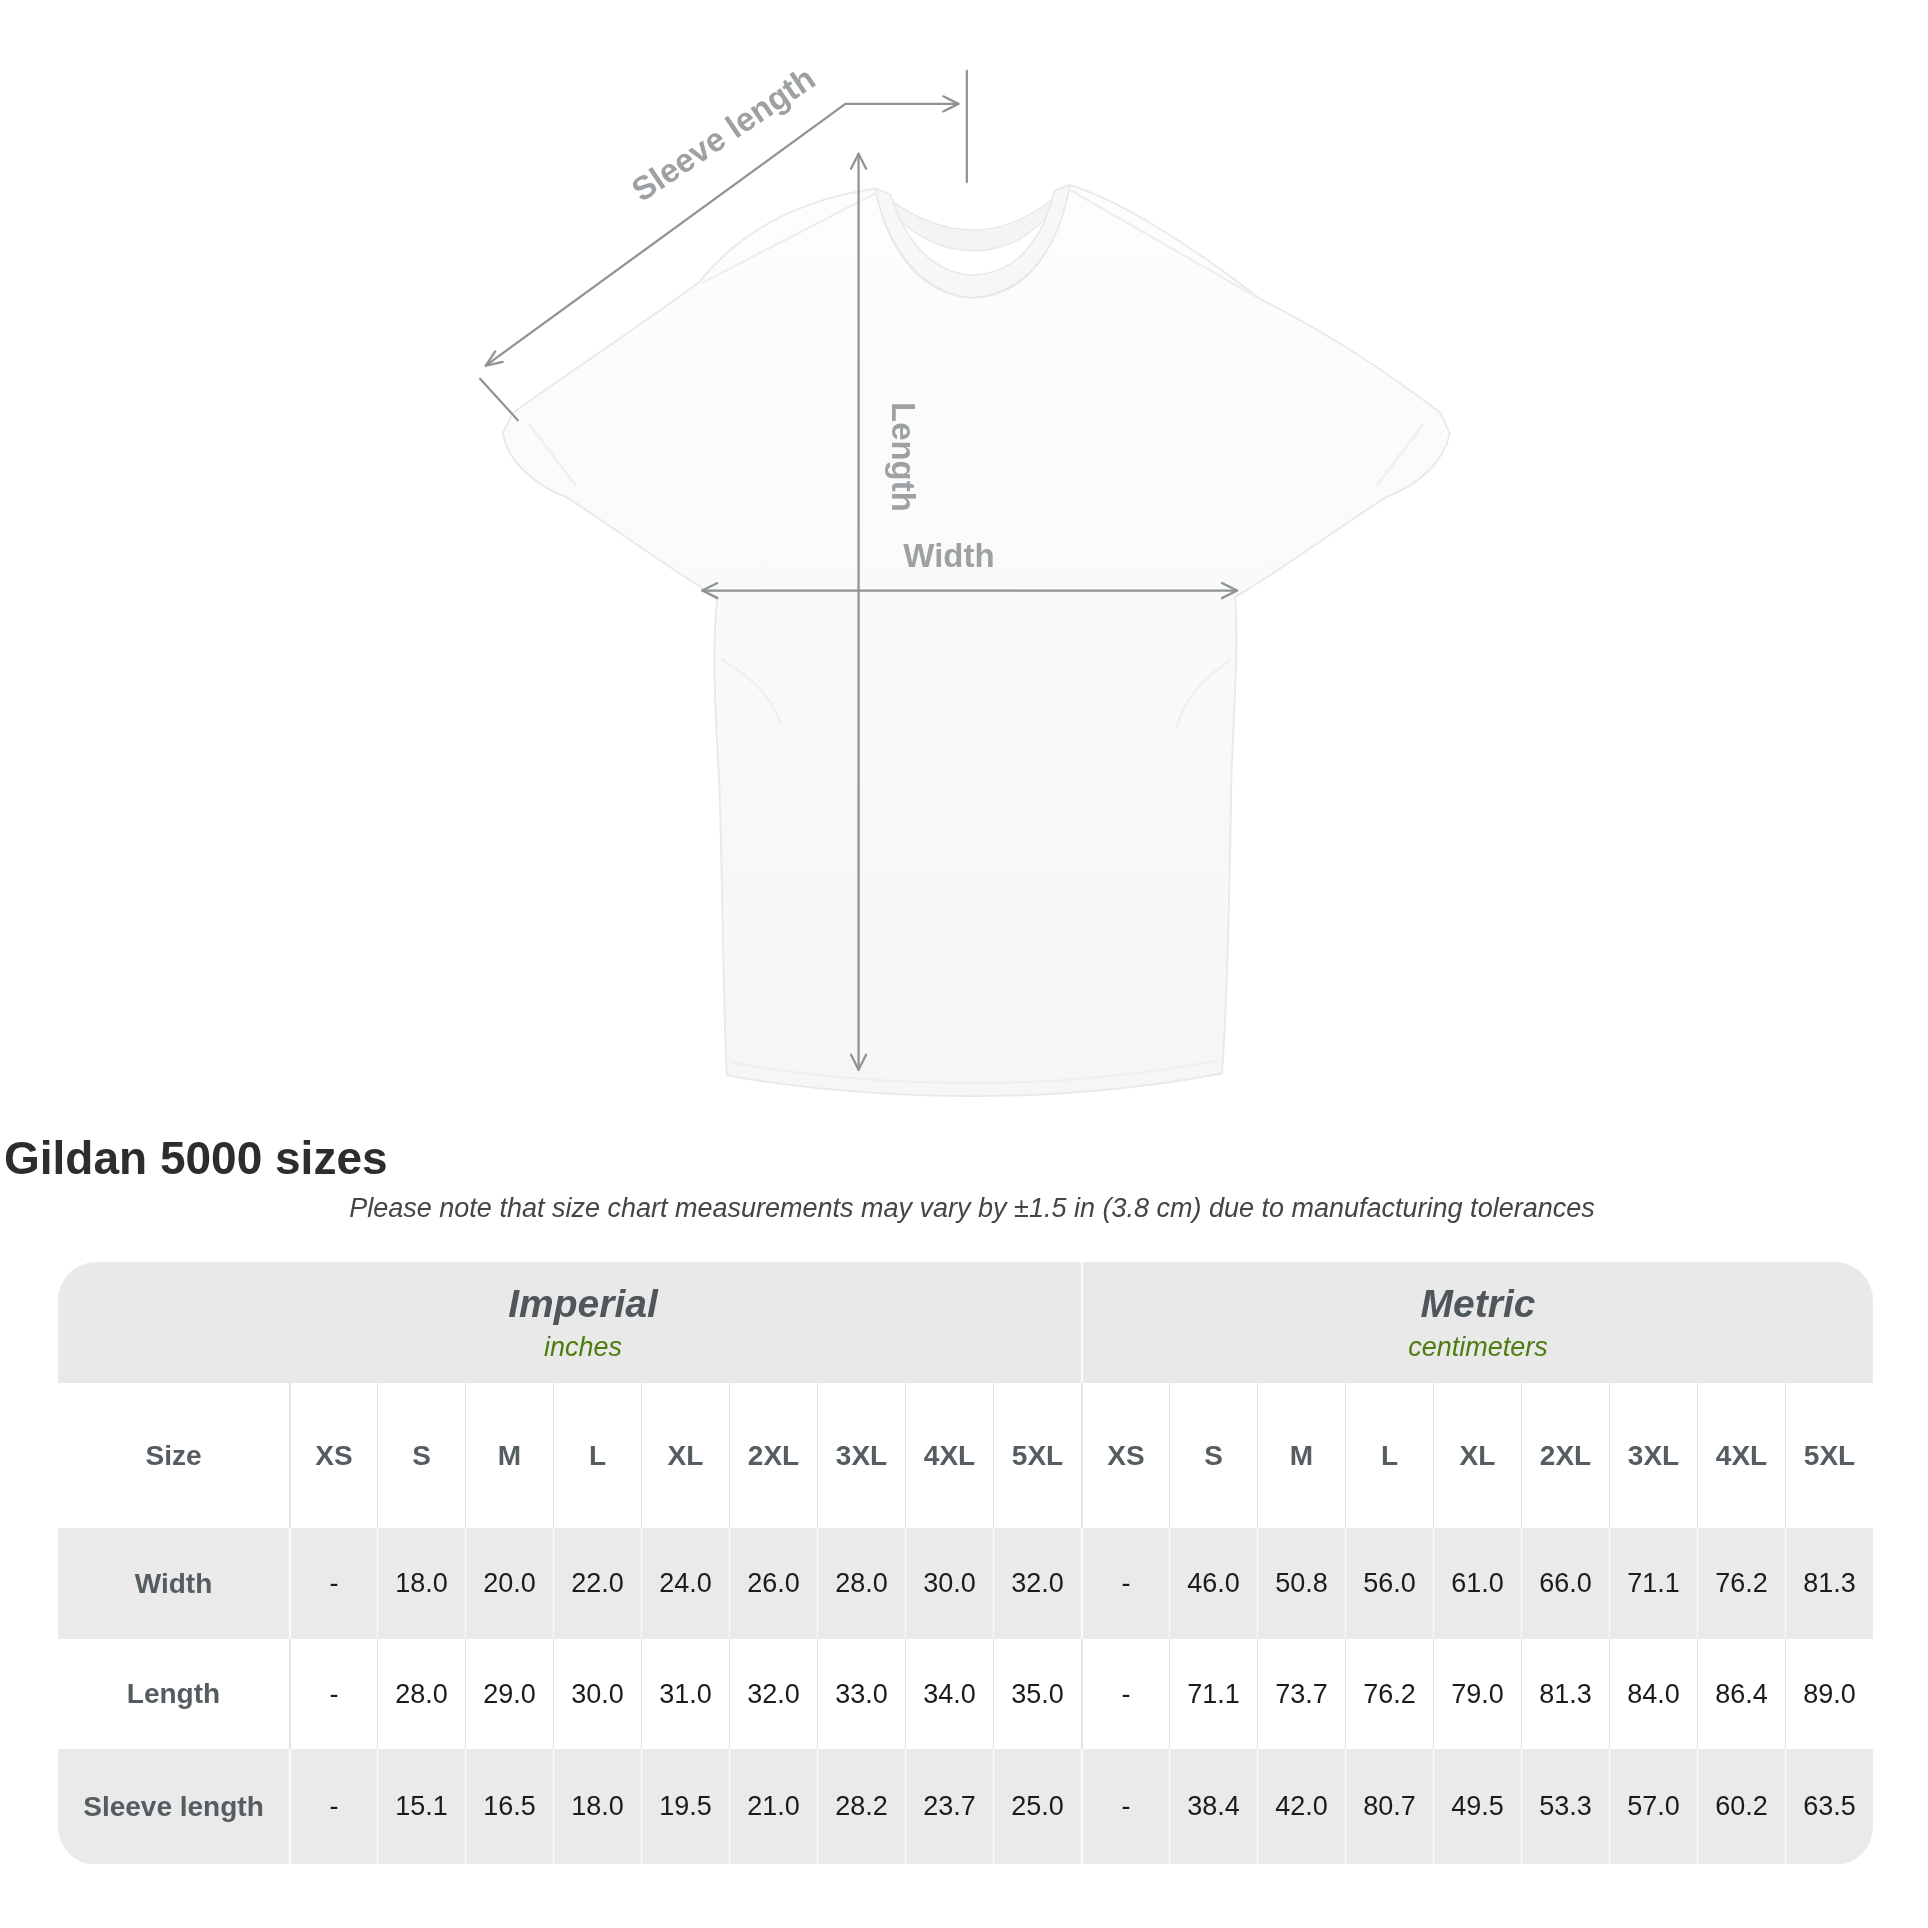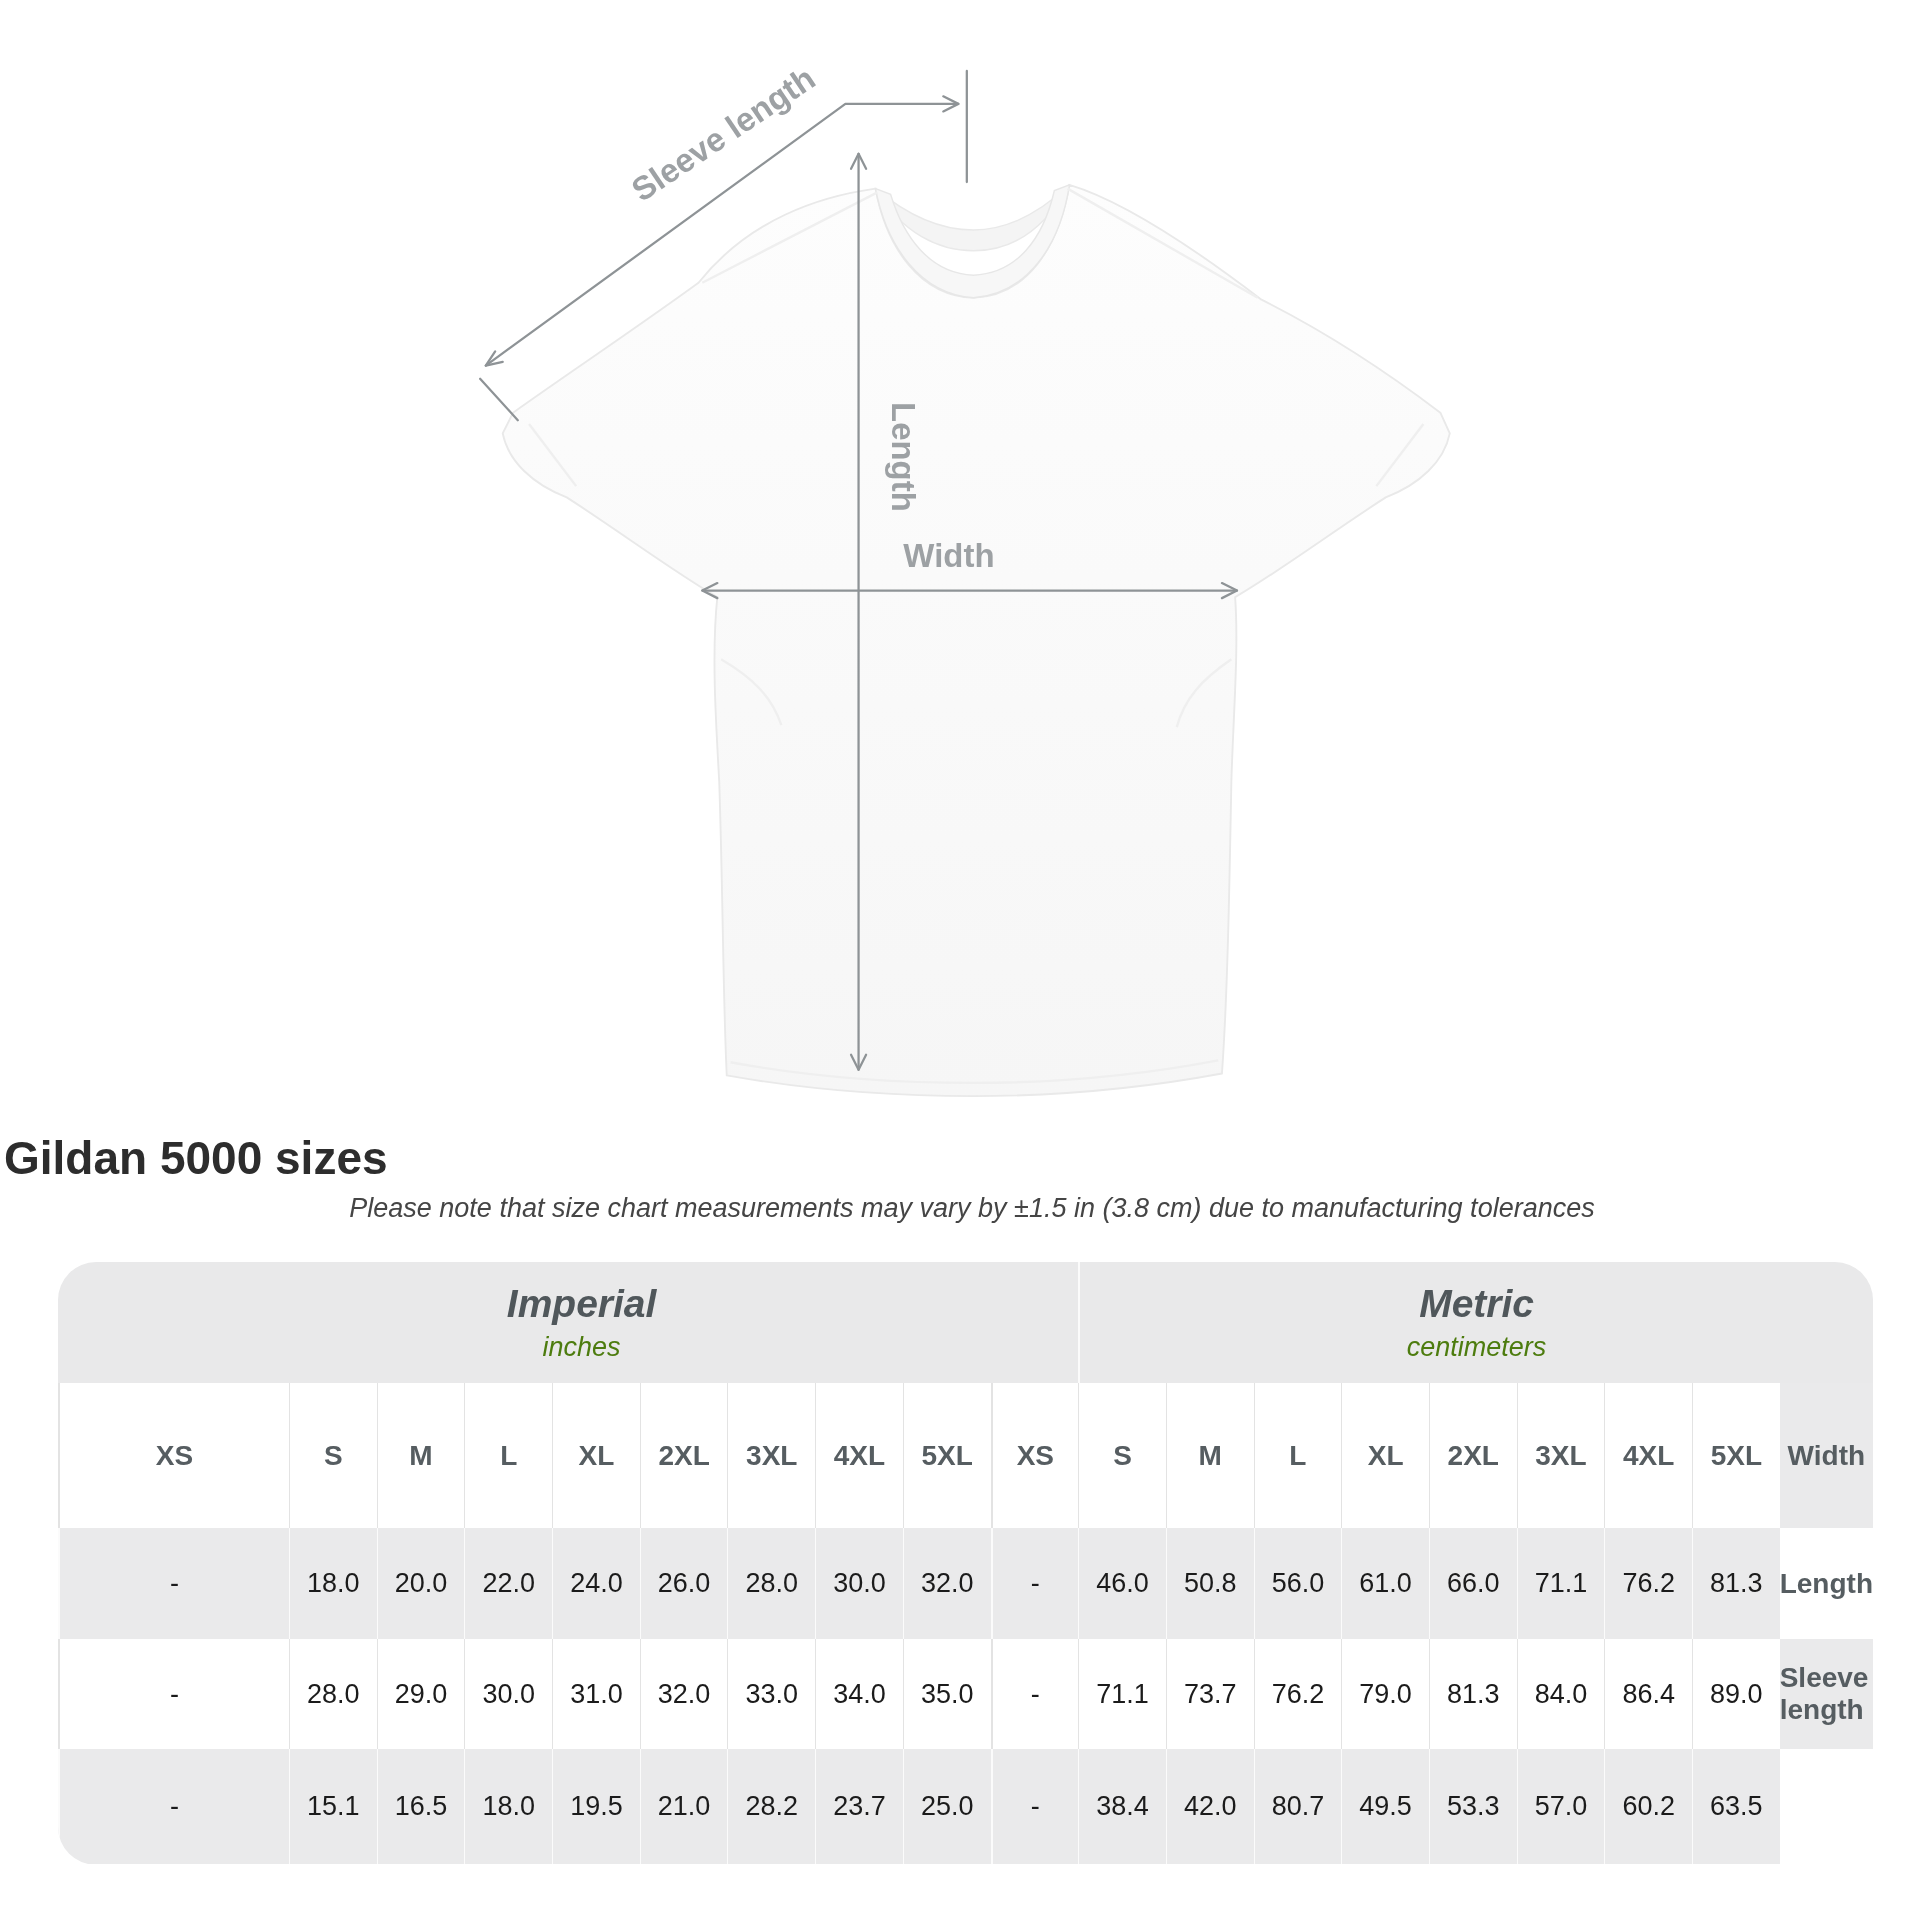--- a/index.html
+++ b/index.html
@@ -120,20 +120,21 @@
 
     <div class="grp imp">
       <div class="gname">Imperial</div>
       <div class="gunit">inches</div>
     </div>
     <div class="grp met">
       <div class="gname">Metric</div>
       <div class="gunit">centimeters</div>
     </div>
 
+    <div class="c w hd">Size</div>
     <div class="c w b3 hd">XS</div>
     <div class="c w b hd">S</div>
     <div class="c w b hd">M</div>
     <div class="c w b hd">L</div>
     <div class="c w b hd">XL</div>
     <div class="c w b hd">2XL</div>
     <div class="c w b hd">3XL</div>
     <div class="c w b hd">4XL</div>
     <div class="c w b hd">5XL</div>
     <div class="c w b3 hd">XS</div>

